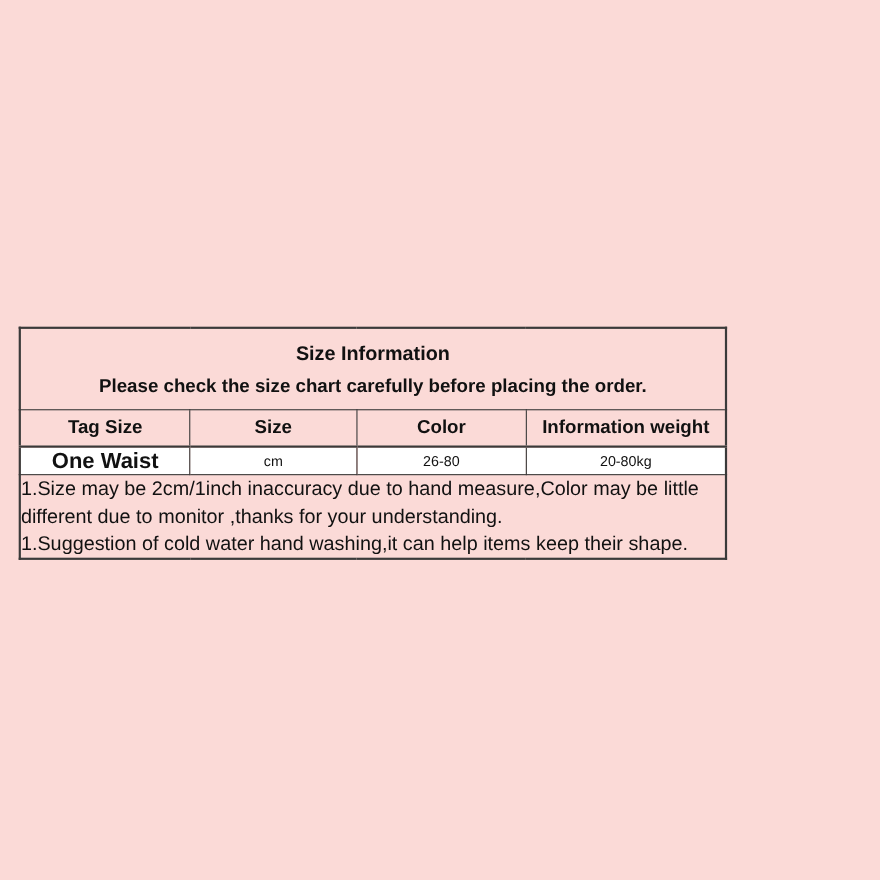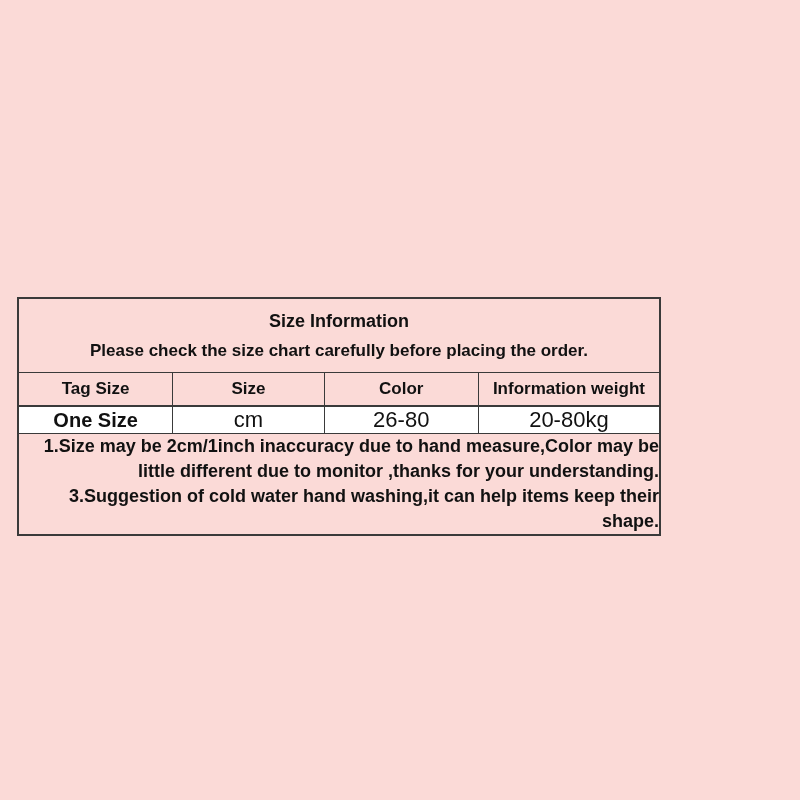--- a/index.html
+++ b/index.html
@@ -52,36 +52,35 @@
     vertical-align: middle;
     font-size: 17px;
     font-weight: bold;
     border-bottom-width: 2px;
   }
   tr.data-row td {
     height: 24px;
     background: #ffffff;
     text-align: center;
     vertical-align: middle;
-    font-size: 22px;
+    font-size: 13px;
   }
   tr.data-row td.tag-size-value {
     font-size: 20px;
     font-weight: bold;
   }
   td.notes-cell {
     height: 74px;
     vertical-align: middle;
     padding: 0 4px;
   }
   .note-line {
     font-size: 18px;
     line-height: 25px;
-    text-align: right;
-    font-weight: bold;
+    text-align: left;
   }
 </style>
 </head>
 <body>
 
 <div class="canvas">
   <table class="size-chart">
     <colgroup>
       <col style="width:24.1%">
       <col style="width:23.6%">
@@ -95,26 +94,26 @@
           <div class="subtitle-text">Please check the size chart carefully before placing the order.</div>
         </td>
       </tr>
       <tr class="header-row">
         <td>Tag Size</td>
         <td>Size</td>
         <td>Color</td>
         <td>Information weight</td>
       </tr>
       <tr class="data-row">
-        <td class="tag-size-value">One Size</td>
+        <td class="tag-size-value">One Waist</td>
         <td>cm</td>
         <td>26-80</td>
         <td>20-80kg</td>
       </tr>
       <tr>
         <td class="notes-cell" colspan="4">
           <div class="note-line">1.Size may be 2cm/1inch inaccuracy due to hand measure,Color may be little different due to monitor ,thanks for your understanding.</div>
-          <div class="note-line">3.Suggestion of cold water hand washing,it can help items keep their shape.</div>
+          <div class="note-line">1.Suggestion of cold water hand washing,it can help items keep their shape.</div>
         </td>
       </tr>
     </tbody>
   </table>
 </div>
 
 </body></html>

